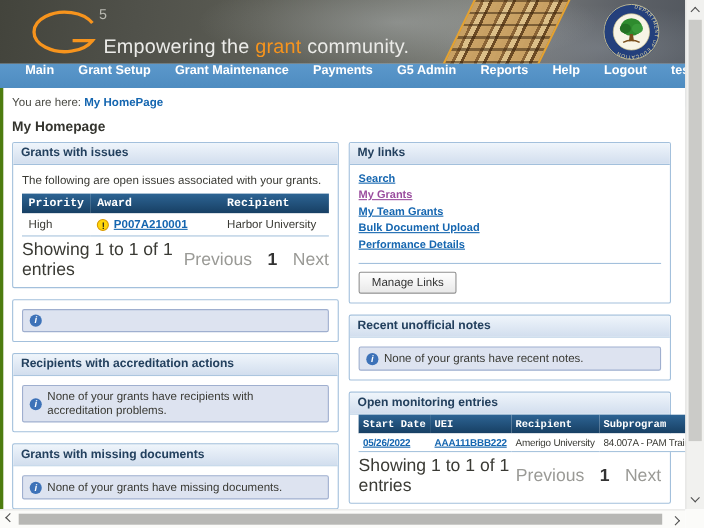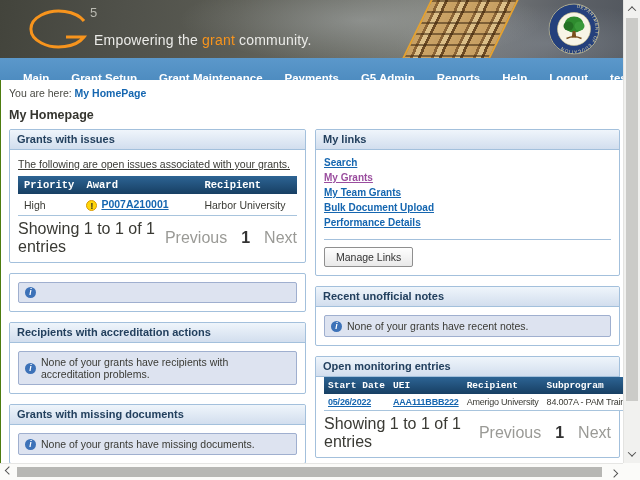--- a/index.html
+++ b/index.html
@@ -12,21 +12,21 @@
   
   .banner {
     position:absolute; top:0; left:0; right:17px; height:58px; overflow:hidden;
     background:
       radial-gradient(ellipse 260px 60px at 58% 35%, rgba(215,220,225,0.30), transparent 70%),
       radial-gradient(ellipse 220px 55px at 88% 75%, rgba(150,158,168,0.35), transparent 70%),
       linear-gradient(97deg,#43443c 0%,#50514a 20%,#5b5c54 38%,#696b64 54%,#787a74 68%,#6e7173 80%,#5d6167 90%,#53585f 100%);
   }
   .g-logo { position:absolute; left:22px; top:5px; width:92px; height:48px; }
   .g-logo .sup { position:absolute; left:68px; top:0; color:#b9b9b1; font-size:13px; }
-  .tagline { position:absolute; left:94px; top:32px; font-size:14px; color:#ebebe8; letter-spacing:0.2px; }
+  .tagline { position:absolute; left:94px; top:32px; font-size:18px; color:#ebebe8; letter-spacing:0.2px; }
   .tagline .accent { color:#f7941d; }
 
   .swirl { position:absolute; left:380px; top:0; width:155px; height:58px; overflow:hidden; }
   .swirl .curve2 {
     position:absolute; left:6px; top:-8px; width:46px; height:76px;
     border-right:2px solid #d9992b; border-radius:0 0 80% 0 / 0 0 100% 0;
     transform:skewX(-16deg);
   }
   .swirl .shelf {
     position:absolute; left:36px; top:-6px; width:88px; height:72px;
@@ -35,47 +35,47 @@
       repeating-linear-gradient(0deg, rgba(70,45,18,0) 0 9px, rgba(62,40,16,0.55) 9px 11px),
       repeating-linear-gradient(90deg,#c8a063 0 5px,#8a6436 5px 8px,#dcbf88 8px 13px,#6b4a24 13px 16px,#caa265 16px 21px);
     border-left:2px solid #e6a22f; border-right:2px solid #e6a22f;
   }
   .seal { position:absolute; right:23px; top:3px; }
 
   
   .navbar {
     position:absolute; top:58px; left:0; right:17px; height:39px;
     background:linear-gradient(#5b98cb,#4483b8);
-    display:flex; align-items:center; padding-left:12px;
+    display:flex; align-items:flex-start; padding-left:12px;
   }
   .nav-item {
     color:#fff; font-weight:bold; font-size:11.5px; text-decoration:none;
     padding:0 11px; white-space:nowrap; cursor:pointer;
   }
 
   
   .content {
     position:absolute; top:80px; left:0; right:17px; bottom:17px;
-    background:#fff; border-left:1px solid #4d7c0f; padding:5px 3px 0 8px;
+    background:#fff; border-left:3px solid #4d7c0f; padding:5px 13px 0 8px;
   }
   .breadcrumb { font-size:10.5px; color:#4a4a44; margin-top:2px; }
   .crumb-link { color:#1566b0; font-weight:bold; text-decoration:none; cursor:pointer; }
   .page-title { font-size:12.5px; font-weight:bold; color:#35352f; margin:9px 0 7px; }
 
   .columns { display:flex; gap:9px; align-items:flex-start; }
   .col-left { width:297px; flex:none; }
   .col-right { flex:1; min-width:0; }
 
   .panel { border:1px solid #a3c0dc; border-radius:2px; background:#fff; margin-bottom:10px; }
   .panel-header {
     background:linear-gradient(#eff5fb,#d2deee);
     border-bottom:1px solid #a3c0dc; border-radius:2px 2px 0 0;
     padding:3px 7px 4px; font-size:11px; font-weight:bold; color:#23405e;
   }
-  .panel-desc { font-size:10.5px; padding:8px 8px 6px;text-decoration:underline; }
+  .panel-desc { font-size:10.5px; padding:8px 8px 6px; }
 
   .info-box {
     margin:8px; background:#dde3f0; border:1px solid #9fafcf; border-radius:2px;
     padding:4px 6px; font-size:10.5px; display:flex; align-items:center; gap:5px;
   }
   .info-icon {
     flex:none; width:11px; height:11px; border-radius:50%;
     background:#3d72b8; color:#fff; font-size:8.5px; font-weight:bold;
     line-height:11px; text-align:center; font-style:italic;
   }

